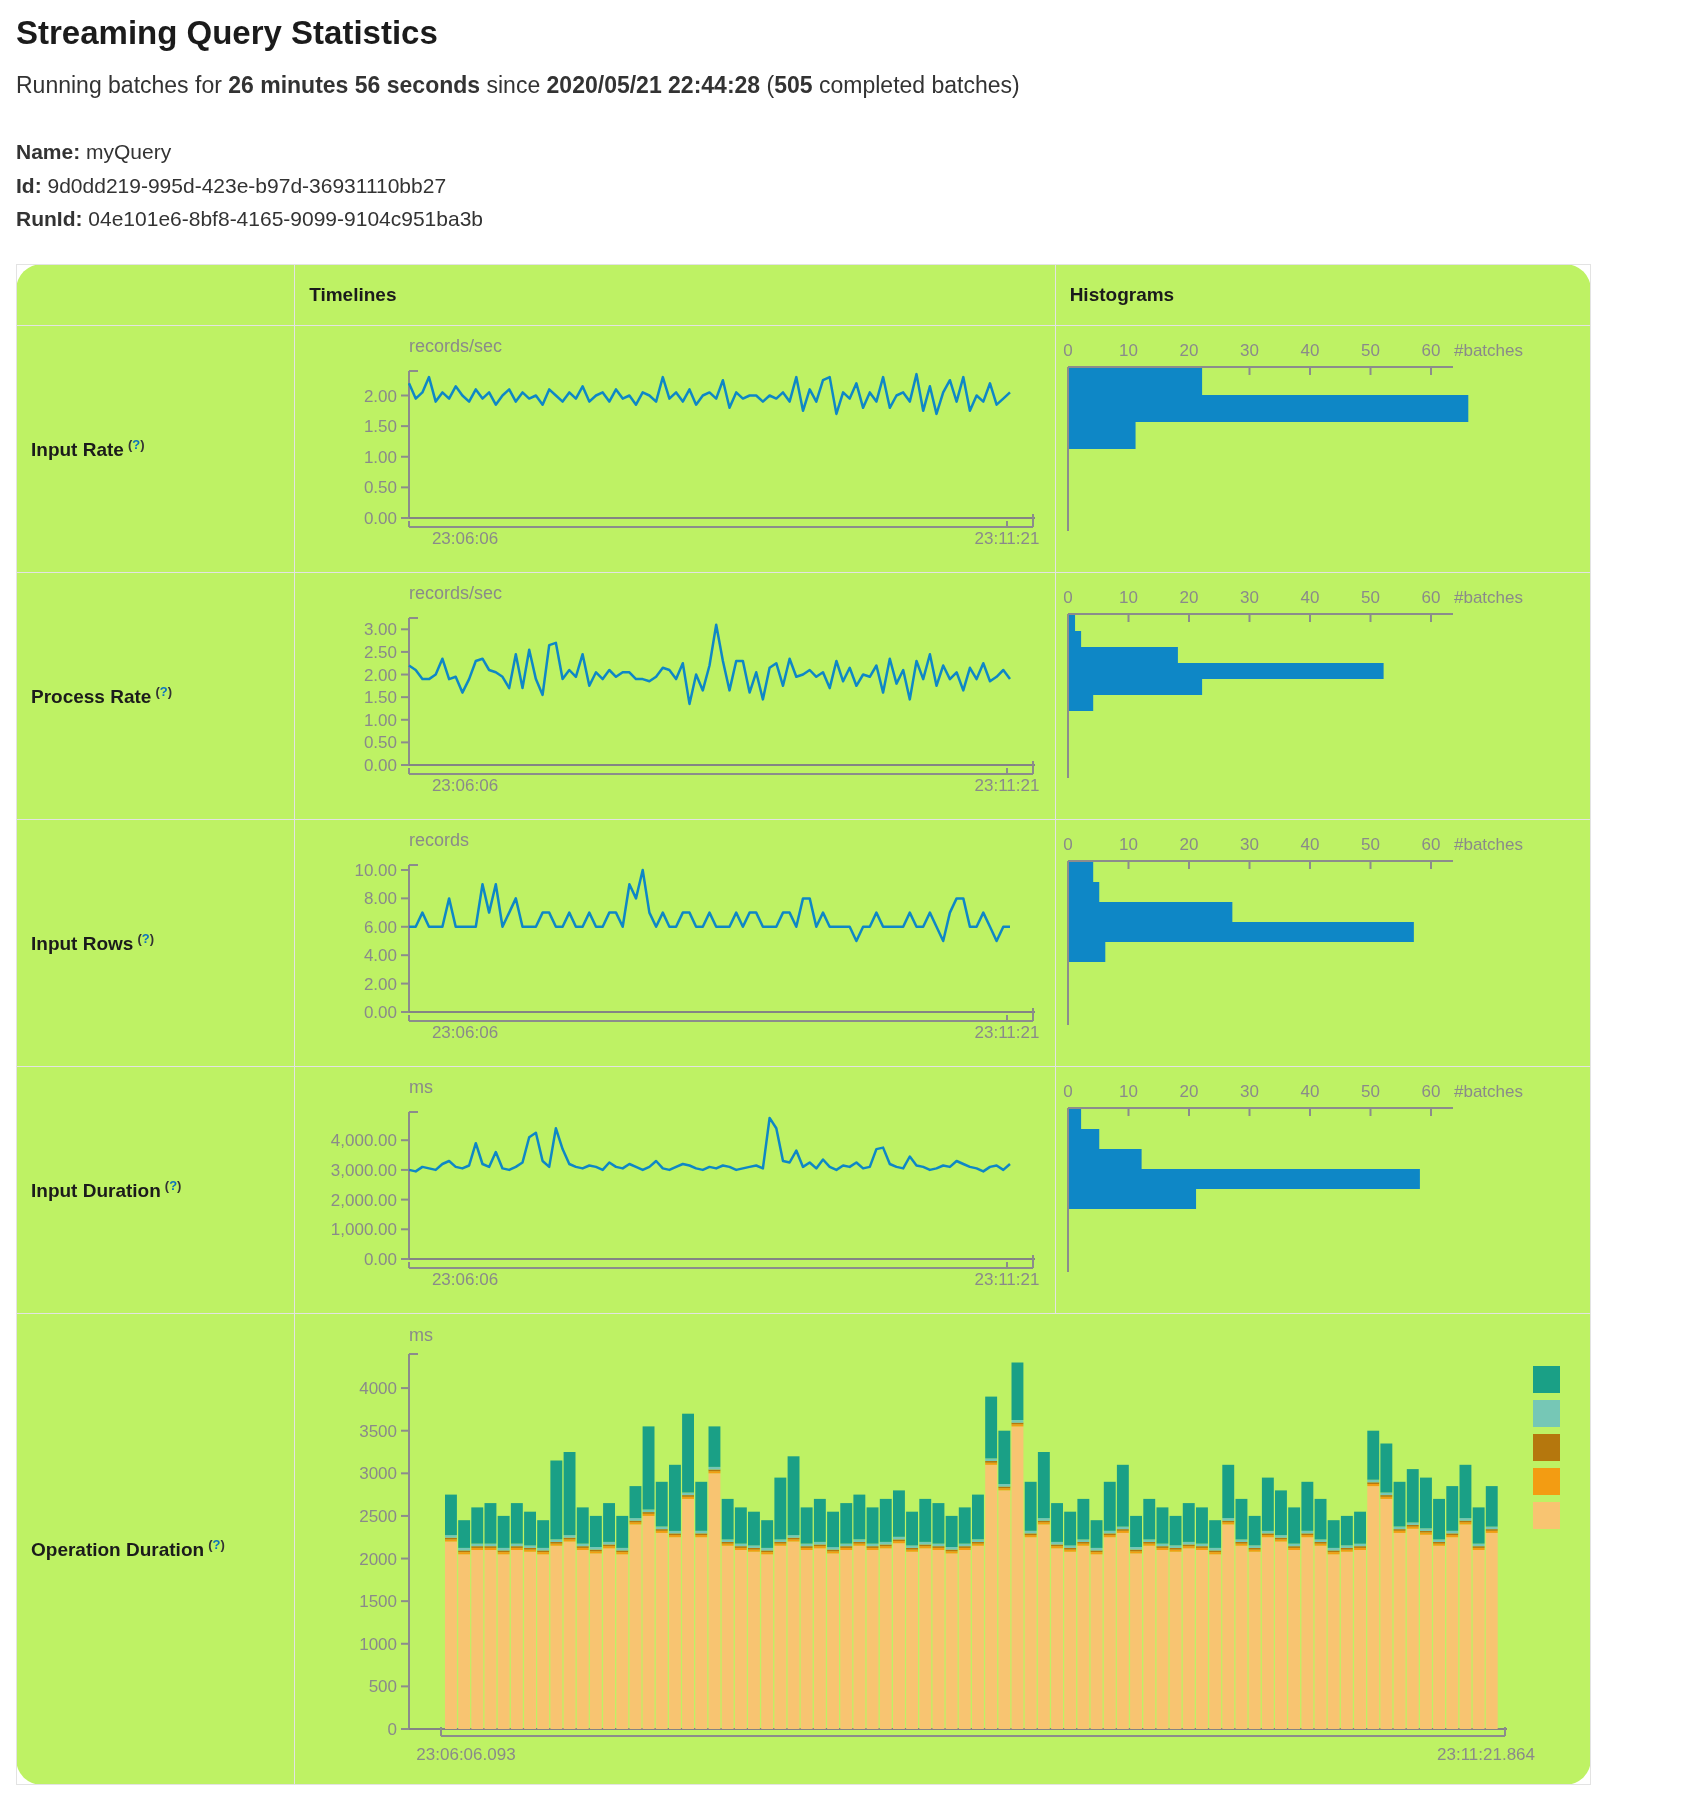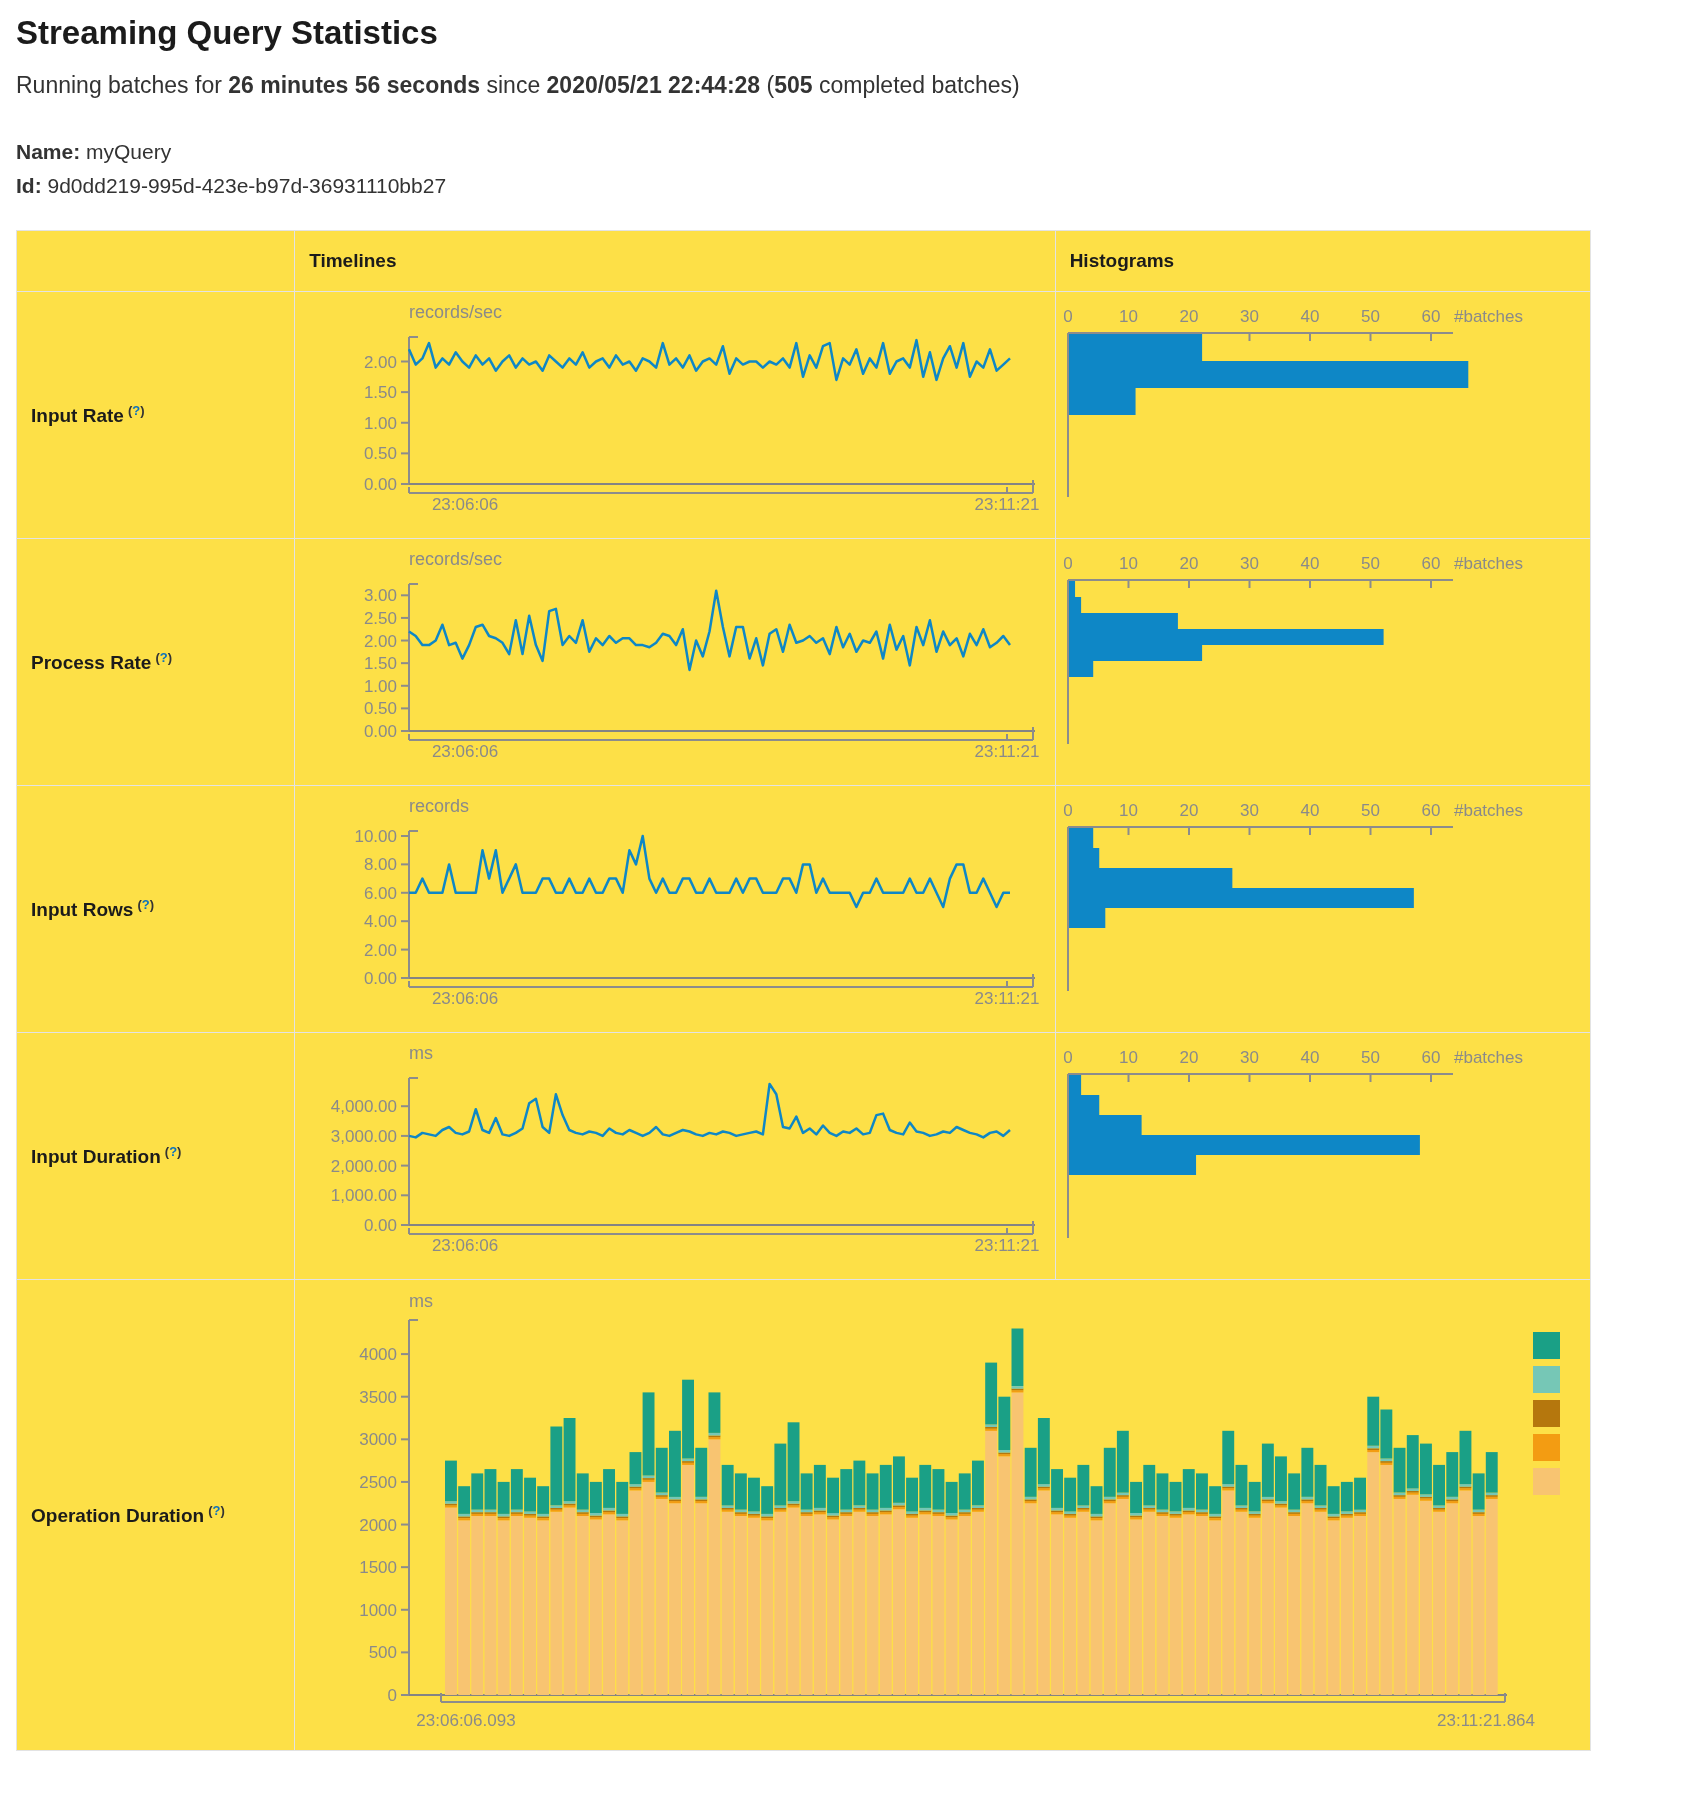--- a/index.html
+++ b/index.html
@@ -3,21 +3,21 @@
 <meta charset="utf-8">
 <style>
   html,body{margin:0;padding:0;background:#fff;}
   body{width:1693px;height:1820px;font-family:"Liberation Sans",sans-serif;color:#333;}
   .container{padding:8px 16px;}
   h1{font-size:33px;font-weight:700;color:#1b1b1b;margin:6px 0 20px 0;}
   .subtitle{font-size:23px;color:#333;margin:0 0 36px 0;}
   .subtitle b{font-weight:700;}
   .meta{font-size:21px;line-height:1.6;margin-bottom:28px;}
   .meta b{font-weight:700;}
-  table.stats{border-collapse:collapse;table-layout:fixed;width:1575px;background:#fde047;}
+  table.stats{border-collapse:collapse;table-layout:fixed;width:1575px;background:#bef264;border-radius:26px;}
   table.stats th,table.stats td{border:1px solid #e3e3e3;}
   table.stats th{text-align:left;font-size:19px;font-weight:700;color:#1b1b1b;padding:18px 14px;height:24px;}
   td.rowlabel{width:278px;font-size:19px;font-weight:700;color:#1b1b1b;vertical-align:middle;padding-left:14px;}
   td.chartcell{padding:0;vertical-align:top;}
   .tl-col{width:760px;}
   .hg-col{width:535px;}
   sup.help{font-size:13px;font-weight:700;color:#333;margin-left:4px;}
   sup.help .q{color:#0c72bd;}
   svg{display:block;}
   svg text{font-family:"Liberation Sans",sans-serif;}
@@ -28,20 +28,21 @@
 <body>
 
 <div class="container">
   <h1>Streaming Query Statistics</h1>
 
   <p class="subtitle"><span>Running batches for </span><b>26 minutes 56 seconds</b><span> since </span><b>2020/05/21 22:44:28</b><span> (</span><b>505</b><span> completed batches)</span></p>
 
   <div class="meta">
     <div><b>Name:</b> <span>myQuery</span></div>
     <div><b>Id:</b> <span>9d0dd219-995d-423e-b97d-36931110bb27</span></div>
+    <div><b>RunId:</b> <span>04e101e6-8bf8-4165-9099-9104c951ba3b</span></div>
   </div>
 
   <table class="stats">
     <colgroup>
         <col style="width:278px">
         <col style="width:760px">
         <col style="width:535px">
       </colgroup>
     <tbody>
         <tr>

